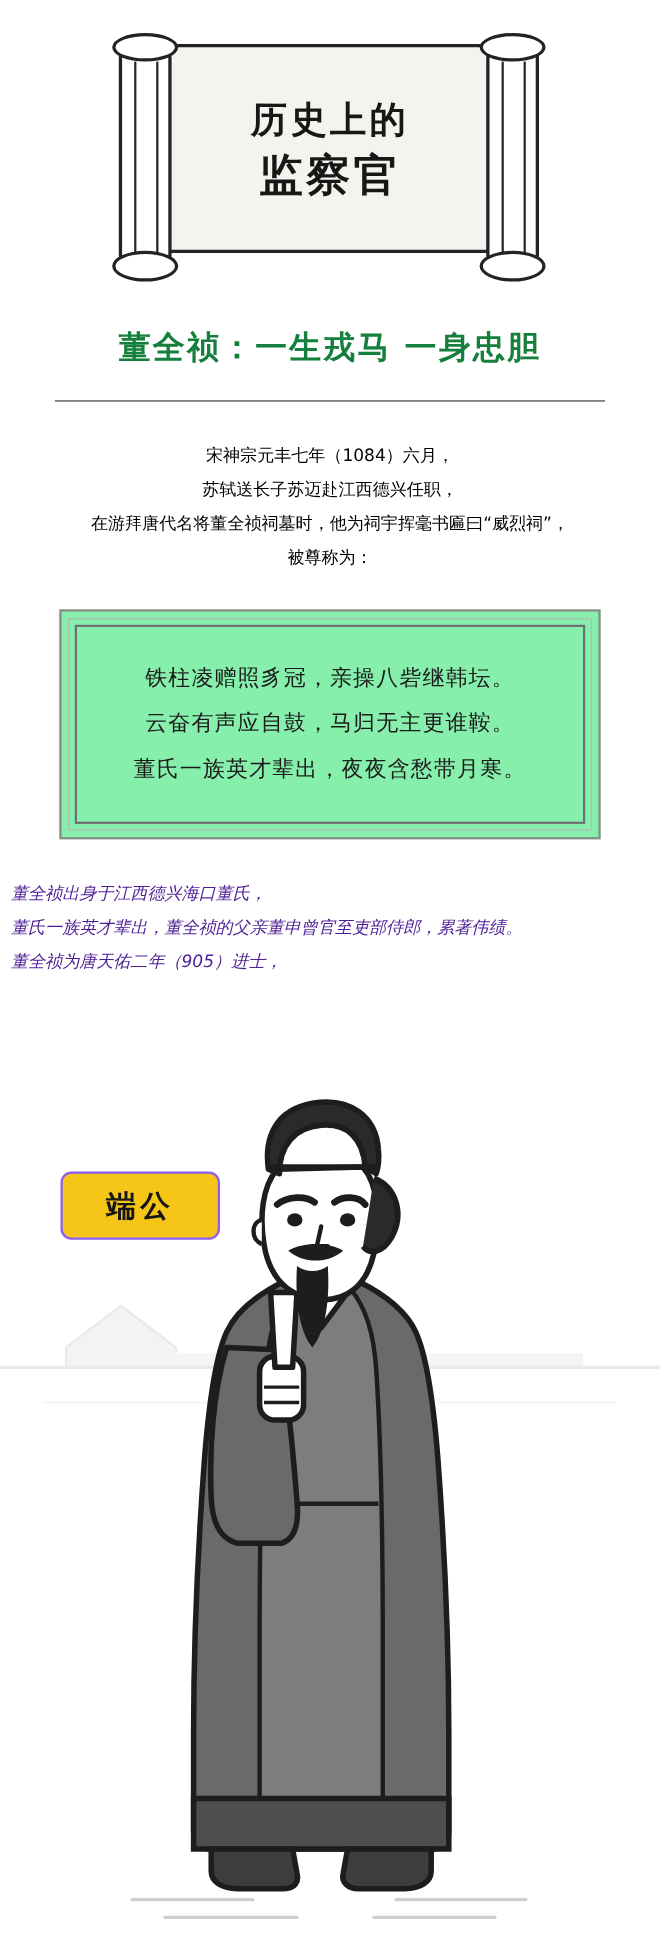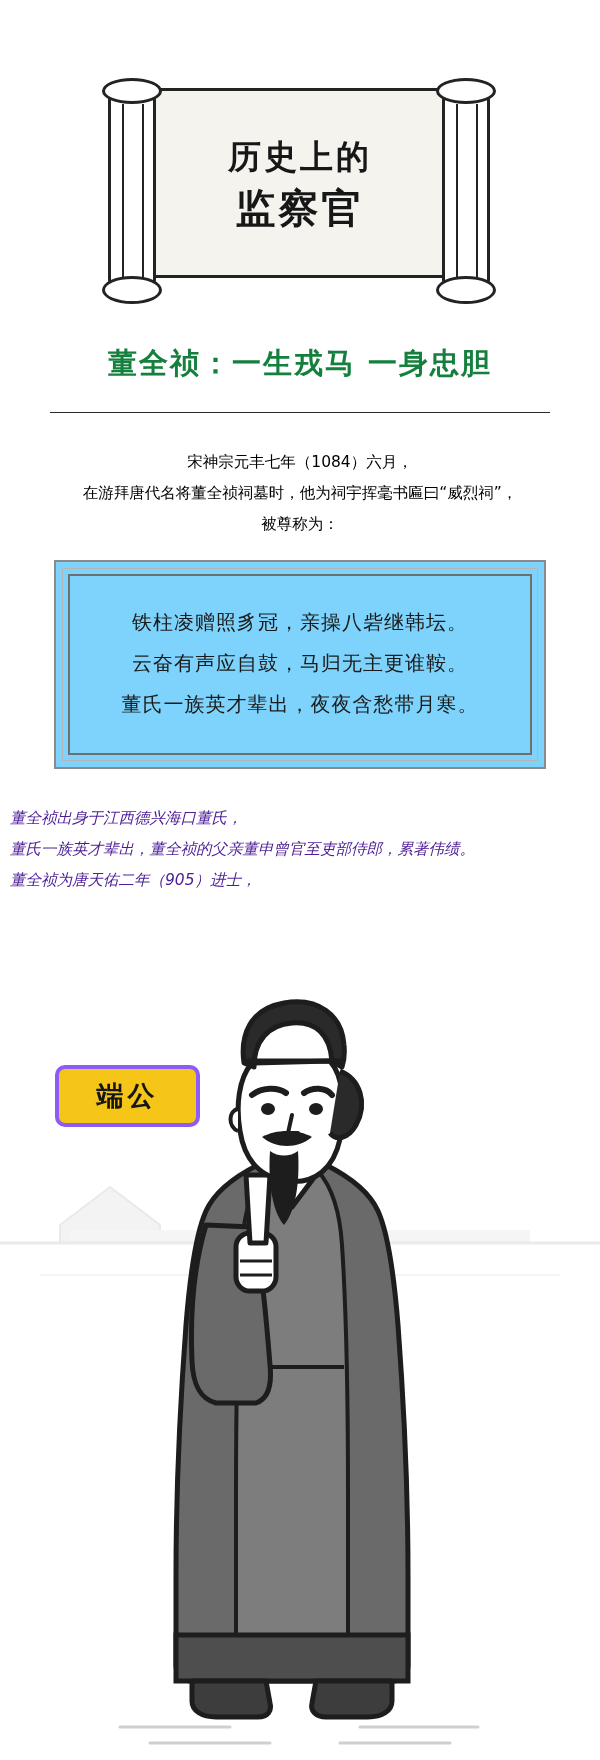--- a/index.html
+++ b/index.html
@@ -15,21 +15,20 @@
     font-family: "Liberation Sans", sans-serif;
     color: #1a1a1a;
     overflow: hidden;
   }
 
   
   .banner {
     position: relative;
     width: 600px;
     height: 290px;
-    margin-top: 48px;
   }
   .scroll-wrap {
     position: absolute;
     left: 50%;
     top: 30px;
     transform: translateX(-50%);
     width: 400px;
     height: 230px;
   }
   .scroll-paper {
@@ -152,24 +151,24 @@
     font-size: 15.5px;
     line-height: 2.0;
     color: #000000;
     font-family: "DejaVu Sans", sans-serif;
   }
   .para div { white-space: nowrap; }
 
   
   .poem-frame {
     width: 492px;
-    margin: 20px auto 0 auto;
+    margin: 31px auto 0 auto;
     border: 2px solid #8a8a8a;
     padding: 6px;
-    background: #7dd3fc;
+    background: #86efac;
   }
   .poem-inner {
     border: 1px solid #b5b5b5;
     padding: 5px;
   }
   .poem-inner2 {
     border: 2px solid #6f6f6f;
     padding: 26px 10px 28px 10px;
   }
   .poem-line {
@@ -203,21 +202,21 @@
     height: 785px;
     overflow: hidden;
   }
   .tag {
     position: absolute;
     left: 55px;
     top: 90px;
     width: 145px;
     height: 62px;
     background: #f5c518;
-    border: 4px solid #8b5cf6;
+    border: 2px solid #8b5cf6;
     border-radius: 10px;
     display: flex;
     align-items: center;
     justify-content: center;
     font-family: "DejaVu Sans", sans-serif;
     font-weight: bold;
     font-size: 27px;
     letter-spacing: 4px;
     color: #161616;
     z-index: 5;
@@ -256,20 +255,21 @@
       <span class="l2">监察官</span>
     </div>
   </div>
 </div>
 
 <div class="headline">董全祯：一生戎马 一身忠胆</div>
 <div class="rule"></div>
 
 <div class="para">
   <div>宋神宗元丰七年（1084）六月，</div>
+  <div>苏轼送长子苏迈赴江西德兴任职，</div>
   <div>在游拜唐代名将董全祯祠墓时，他为祠宇挥毫书匾曰“威烈祠”，</div>
   <div>被尊称为：</div>
 </div>
 
 <div class="poem-frame">
   <div class="poem-inner">
     <div class="poem-inner2">
       <div class="poem-line">铁柱凌赠照豸冠，亲操八砦继韩坛。</div>
       <div class="poem-line">云奋有声应自鼓，马归无主更谁鞍。</div>
       <div class="poem-line">董氏一族英才辈出，夜夜含愁带月寒。</div>

